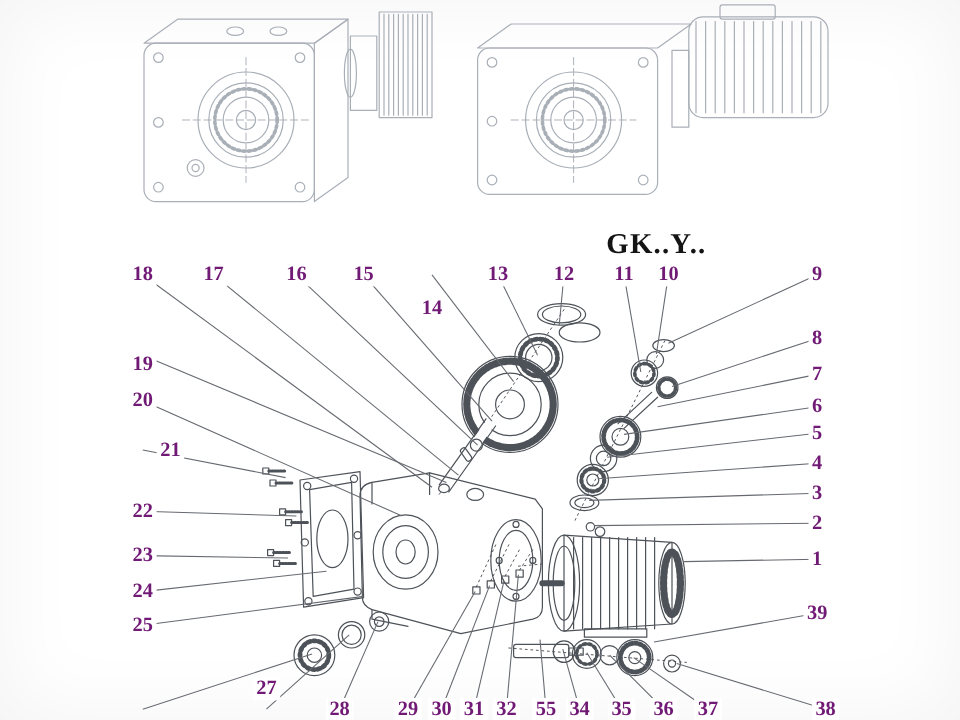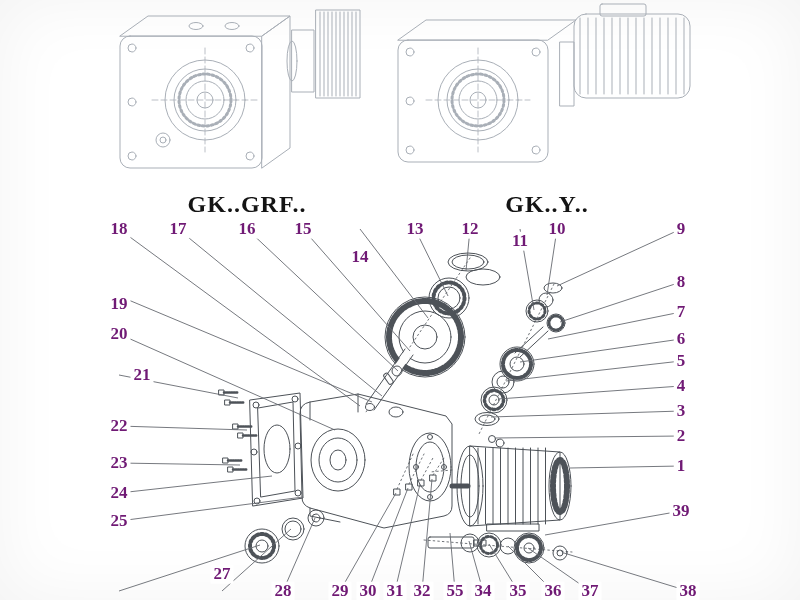--- a/index.html
+++ b/index.html
@@ -284,32 +284,31 @@
         <line x1="395" y1="591" x2="420" y2="484" class="leader"></line>
         <line x1="422" y1="591" x2="432" y2="479" class="leader"></line>
         <line x1="455" y1="591" x2="450" y2="533" class="leader"></line>
         <line x1="483" y1="591" x2="469" y2="541" class="leader"></line>
         <line x1="518" y1="591" x2="489" y2="544" class="leader"></line>
         <line x1="553" y1="591" x2="508" y2="546" class="leader"></line>
         <line x1="590" y1="591" x2="528" y2="548" class="leader"></line>
       </g>
   </svg>
 
-  <div class="title" style="left:247px;top:191px;">GK..GRF..</div>
   <div class="title" style="left:547px;top:191px;">GK..Y..</div>
 
   <div id="callout-layer">
       <div class="callout" style="left: 119px; top: 229px;">18</div>
       <div class="callout" style="left: 178px; top: 229px;">17</div>
       <div class="callout" style="left: 247px; top: 229px;">16</div>
       <div class="callout" style="left: 303px; top: 229px;">15</div>
       <div class="callout" style="left: 360px; top: 229px; margin-top: 28px;">14</div>
       <div class="callout" style="left: 415px; top: 229px;">13</div>
       <div class="callout" style="left: 470px; top: 229px;">12</div>
-      <div class="callout" style="left: 520px; top: 229px; margin-top: 12px;">11</div>
+      <div class="callout" style="left: 520px; top: 229px;">11</div>
       <div class="callout" style="left: 557px; top: 229px;">10</div>
       <div class="callout" style="left: 681px; top: 229px;">9</div>
       <div class="callout" style="left: 681px; top: 282px;">8</div>
       <div class="callout" style="left: 681px; top: 312px;">7</div>
       <div class="callout" style="left: 681px; top: 339px;">6</div>
       <div class="callout" style="left: 681px; top: 361px;">5</div>
       <div class="callout" style="left: 681px; top: 386px;">4</div>
       <div class="callout" style="left: 681px; top: 411px;">3</div>
       <div class="callout" style="left: 681px; top: 436px;">2</div>
       <div class="callout" style="left: 681px; top: 466px;">1</div>

